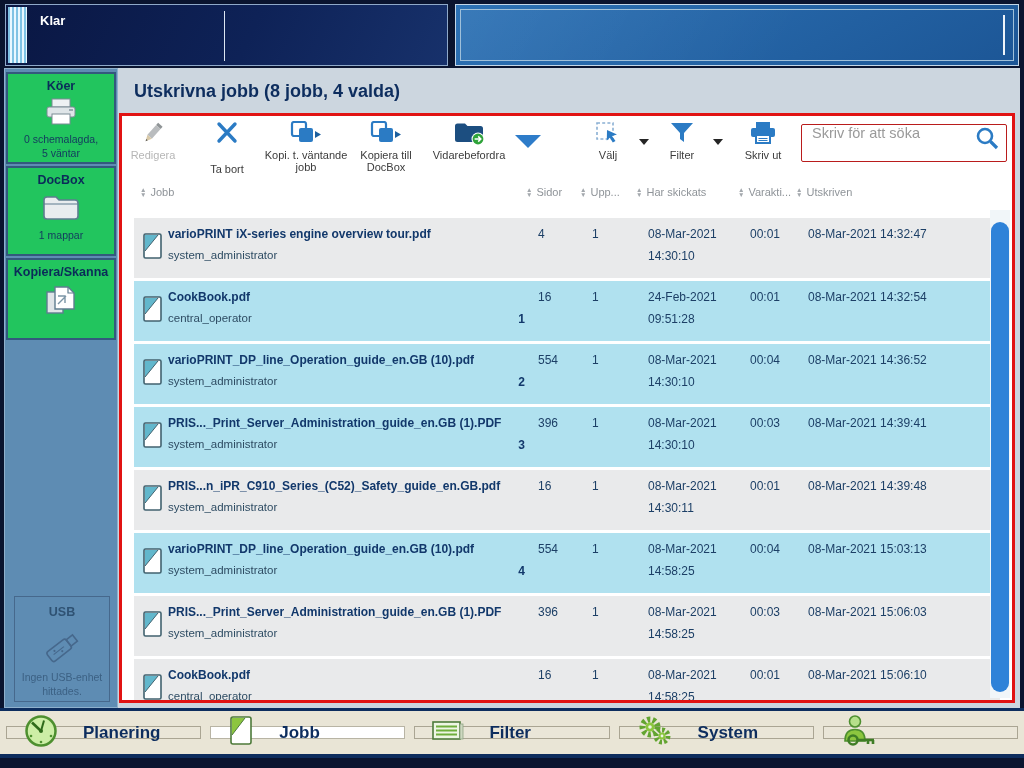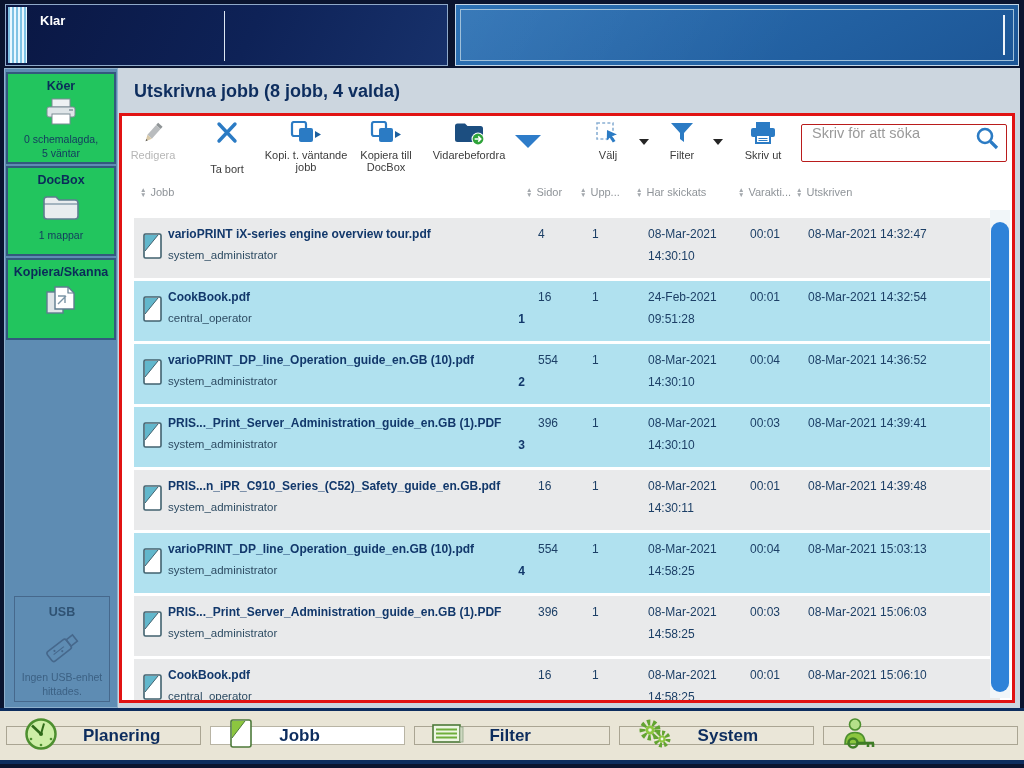--- a/index.html
+++ b/index.html
@@ -77,21 +77,21 @@
   .sent-time { margin-top:8px; }
   .cell-dur { padding:9px 0 0 6px; }
   .cell-printed { padding:9px 8px 0 6px; }
 
   
   .scrollbar { position:absolute; right:2px; top:94px; width:20px; bottom:2px; background:#f1f6f9; }
   .thumb { position:absolute; left:1px; right:1px; top:12px; bottom:6px;
     background:#2e82d8; border-radius:10px; cursor:pointer; }
 
   
-  .bottombar { position:absolute; left:0; top:708px; width:1024px; height:56px;
+  .bottombar { position:absolute; left:0; top:708px; width:1024px; height:50px;
     background:#e9e5d6; border-top:3px solid #0d2d5e; border-bottom:4px solid #0d2d5e;
     padding:15px 6px; display:flex; gap:9px; }
   .tab { flex:1; background:#eae6d8; border:1px solid #aaa593; display:flex; align-items:center;
     padding-left:16px; gap:24px; cursor:pointer; }
   .tab.selected { background:#ffffff; border-color:#b8b4a4; }
   .tab-label { font-size:17px; font-weight:bold; color:#0d2d5e; }
 </style>
 </head>
 <body>
 

